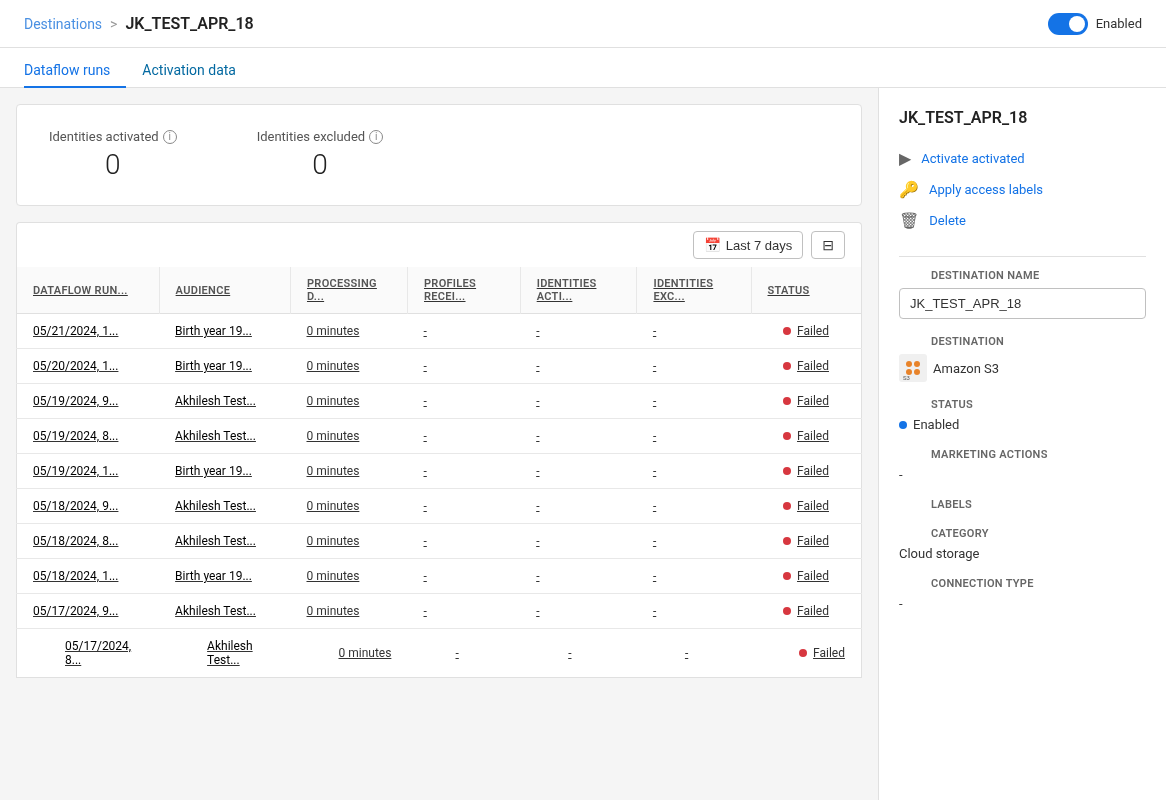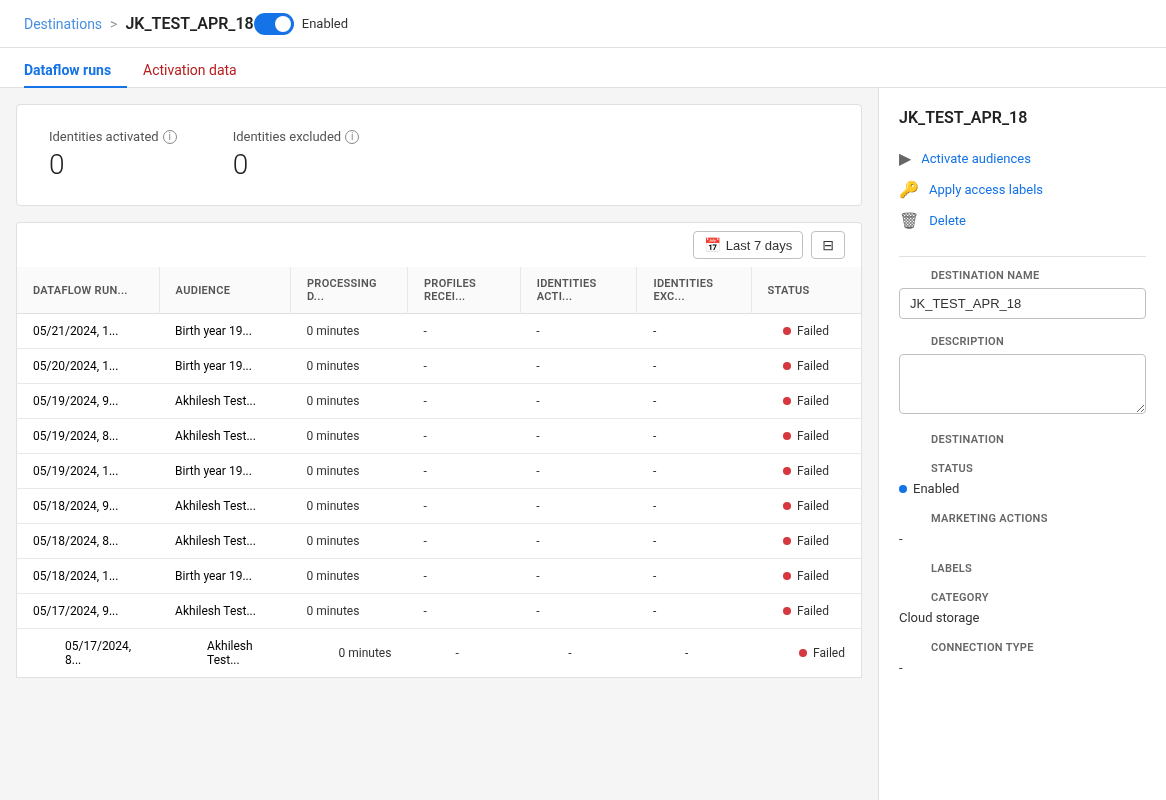--- a/index.html
+++ b/index.html
@@ -6,21 +6,21 @@
     body { font-family: -apple-system, BlinkMacSystemFont, 'Segoe UI', Roboto, sans-serif; font-size: 13px; background: #f5f5f5; color: #333; display: flex; flex-direction: column; height: 800px; overflow: hidden; }
 
     
     .top-header {
       background: #fff;
       border-bottom: 1px solid #e0e0e0;
       padding: 0 24px;
       height: 48px;
       display: flex;
       align-items: center;
-      justify-content: flex-start;
+      justify-content: space-between;
     }
     .breadcrumb {
       display: flex;
       align-items: center;
       gap: 8px;
       font-size: 14px;
     }
     .breadcrumb-link {
       color: #4a90e2;
       cursor: pointer;
@@ -54,28 +54,28 @@
       display: flex;
       align-items: flex-end;
       height: 40px;
     }
     .tab {
       padding: 8px 16px 8px 0;
       margin-right: 16px;
       font-size: 14px;
       cursor: pointer;
       border-bottom: 2px solid transparent;
-      color: #b91c1c;
+      color: #0369a1;
       position: relative;
       top: 1px;
     }
     .tab.active {
       color: #1473e6;
       border-bottom: 2px solid #1473e6;
-      font-weight: 700;
+      font-weight: 400;
     }
 
     
     .main-layout {
       display: flex;
       flex: 1;
       overflow: hidden;
     }
 
     
@@ -87,21 +87,22 @@
     }
 
     
     .stats-card {
       background: #fff;
       border: 1px solid #e0e0e0;
       border-radius: 4px;
       padding: 24px 32px;
       margin-bottom: 16px;
       display: flex;
-      gap: 56px;
+      gap: 80px;
+      text-align: center;
     }
     .stat-item label { font-size: 13px; color: #555; display: flex; align-items: center; gap: 4px; }
     .stat-value { font-size: 28px; font-weight: 300; color: #222; margin-top: 4px; }
     .info-icon {
       display: inline-flex;
       align-items: center;
       justify-content: center;
       width: 14px; height: 14px;
       border: 1px solid #888;
       border-radius: 50%;
@@ -137,20 +138,21 @@
     .toolbar-icon { font-size: 14px; }
 
     
     .data-table {
       width: 100%;
       border-collapse: collapse;
       background: #fff;
       border: 1px solid #e0e0e0;
       border-top: none;
       font-size: 12px;
+      text-decoration: underline;
     }
     .data-table thead tr {
       background: #fafafa;
       border-bottom: 1px solid #e0e0e0;
     }
     .data-table th {
       padding: 10px 16px;
       text-align: left;
       font-weight: 600;
       font-size: 11px;
@@ -448,46 +450,53 @@
     </table>
 
   </div>
 
   <div class="right-sidebar">
     <div class="sidebar-title">JK_TEST_APR_18</div>
 
     <div class="sidebar-actions">
       <div class="sidebar-action-item">
         <span class="action-icon">▶</span>
-        <span>Activate audiences</span>
+        <span>Activate activated</span>
       </div>
       <div class="sidebar-action-item">
         <span class="action-icon">🔑</span>
         <span>Apply access labels</span>
       </div>
       <div class="sidebar-action-item">
         <span class="action-icon">🗑</span>
         <span>Delete</span>
       </div>
     </div>
 
     <hr class="sidebar-divider">
 
     <div class="sidebar-field">
       <div class="sidebar-field-label">Destination name</div>
       <input class="sidebar-input" type="text" value="JK_TEST_APR_18" style="">
     </div>
 
-    <div class="sidebar-field">
-      <div class="sidebar-field-label">Description</div>
-      <textarea class="sidebar-textarea" style=""></textarea>
-    </div>
 
     <div class="sidebar-field">
       <div class="sidebar-field-label">Destination</div>
+      <div class="destination-badge">
+        <svg width="28" height="28" viewBox="0 0 28 28">
+          <rect width="28" height="28" rx="3" fill="#f0f0f0"></rect>
+          <circle cx="10" cy="10" r="3" fill="#e8832a"></circle>
+          <circle cx="18" cy="10" r="3" fill="#e8832a"></circle>
+          <circle cx="10" cy="18" r="3" fill="#e8832a"></circle>
+          <circle cx="18" cy="18" r="3" fill="#e8832a"></circle>
+          <text x="4" y="26" font-size="6" fill="#555">S3</text>
+        </svg>
+        <span>Amazon S3</span>
+      </div>
     </div>
 
     <div class="sidebar-field">
       <div class="sidebar-field-label">Status</div>
       <div class="status-enabled">
         <div class="status-dot-blue"></div>
         <span>Enabled</span>
       </div>
     </div>
 

